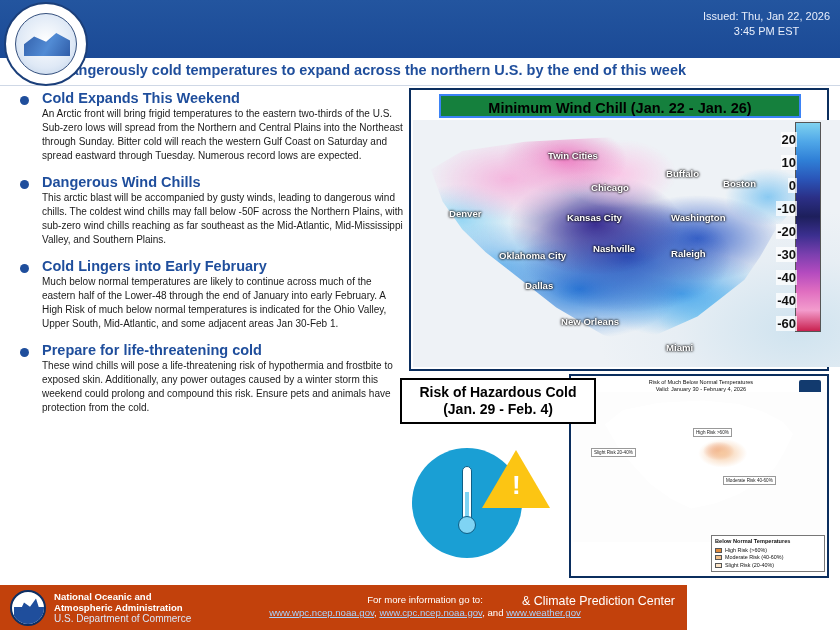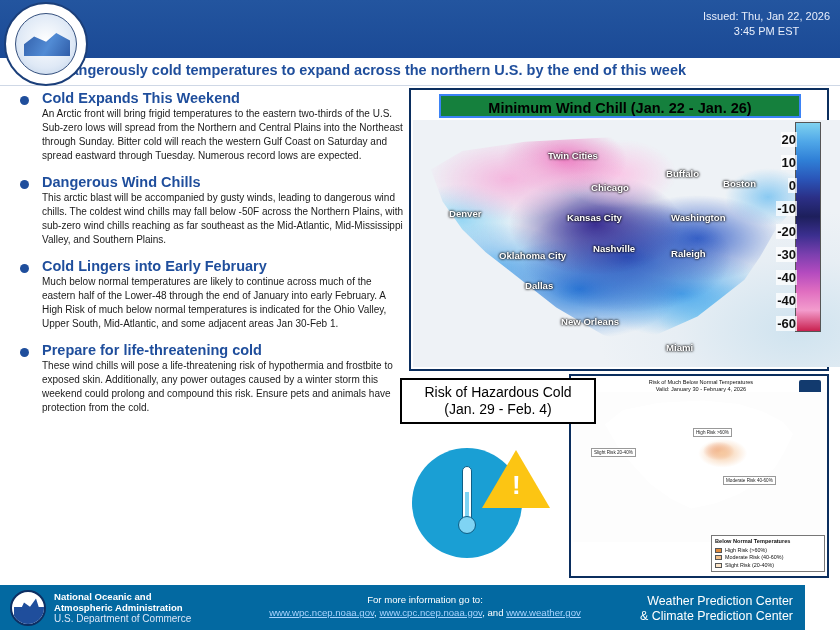--- a/index.html
+++ b/index.html
@@ -212,21 +212,21 @@
   .risk-legend-row { display: flex; align-items: center; gap: 3px; }
   .risk-sw { width: 7px; height: 5px; border: 1px solid #555; display:inline-block; }
 
   .risk-title-box {
     position: absolute; left: 400px; top: 378px;
     width: 196px; height: 46px;
     background: #ffffff; border: 2px solid #000000;
     display: flex; flex-direction: column; align-items: center; justify-content: center;
     z-index: 8;
   }
-  .risk-title-text { font-size: 14px; font-weight: normal; color: #000; line-height: 17px; text-align:center; }
+  .risk-title-text { font-size: 14px; font-weight: bold; color: #000; line-height: 17px; text-align:center; }
 
   
   .icon-cluster { position: absolute; left: 406px; top: 440px; width: 150px; height: 130px; }
   .thermo-circle {
     position: absolute; left: 6px; top: 8px; width: 110px; height: 110px;
     border-radius: 50%; background: #1a9fd4;
   }
   .thermo {
     position: absolute; left: 52px; top: 26px; width: 18px; height: 78px;
   }
@@ -249,22 +249,22 @@
     border-bottom: 58px solid #fcc513;
   }
   .warn-bang {
     position: absolute; left: 106px; top: 32px;
     color: #ffffff; font-size: 26px; font-weight: bold; line-height: 26px;
   }
 
   
   .footer {
     position: absolute; left: 0; top: 585px;
-    width: 805px; height: 45px;
-    background: #0369a1;
+    width: 687px; height: 45px;
+    background: #c2410c;
   }
   .noaa-logo {
     position: absolute; left: 10px; top: 5px;
     width: 36px; height: 36px; border-radius: 50%;
     background: #ffffff; border: 2px solid #0d2f63;
     overflow: hidden;
   }
   .noaa-logo::before {
     content:""; position:absolute; left:2px; top:15px; width:32px; height:19px;
     background:#1f4e9c;
@@ -425,18 +425,17 @@
       <div>Atmospheric Administration</div>
       <div class="noaa-sub">U.S. Department of Commerce</div>
     </div>
     <div class="footer-info">
       <div>For more information go to:</div>
       <div>
         <a class="footer-link" href="#">www.wpc.ncep.noaa.gov</a><span>, </span><a class="footer-link" href="#">www.cpc.ncep.noaa.gov</a><span>, and </span><a class="footer-link" href="#">www.weather.gov</a>
       </div>
     </div>
     <div class="footer-right">
-      <div>Weather Prediction Center</div>
       <div>&amp; Climate Prediction Center</div>
     </div>
   </div>
 
 </div>
 
 </body></html>

